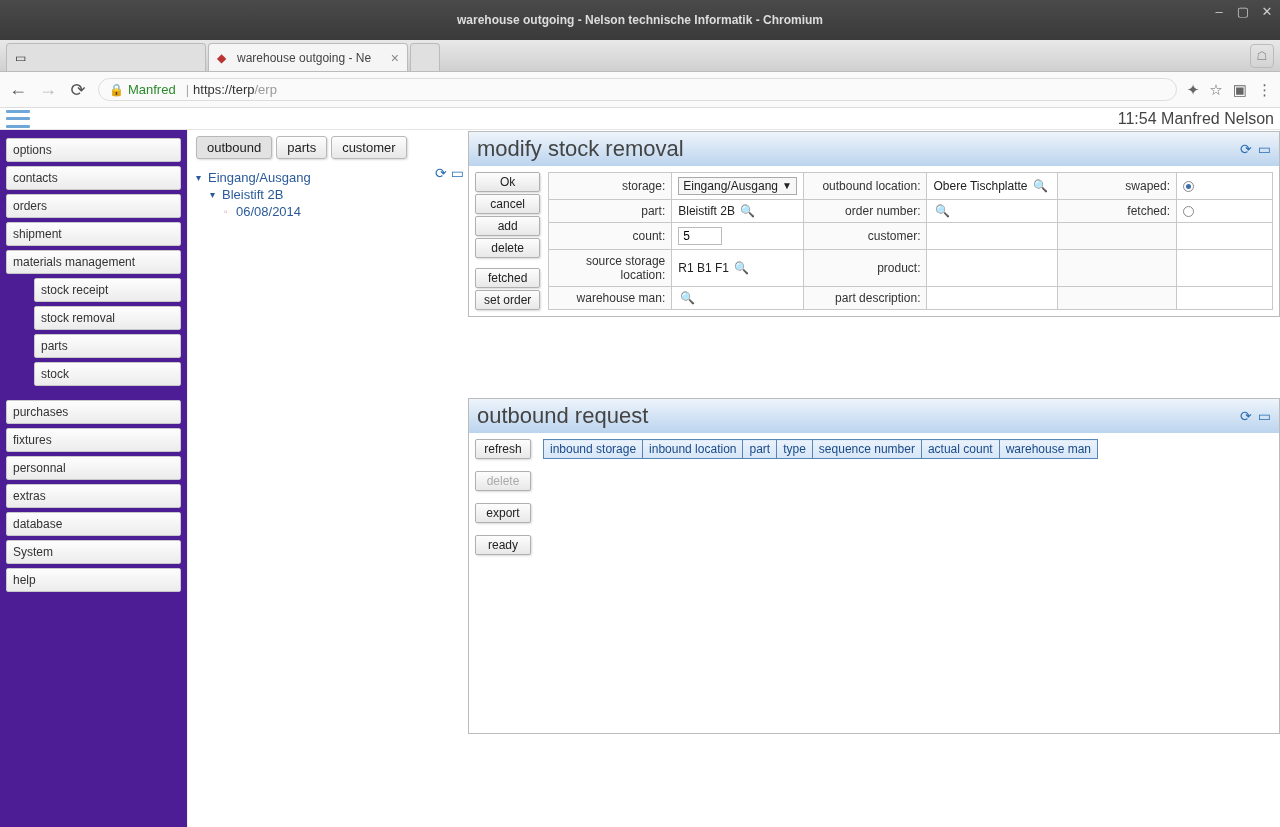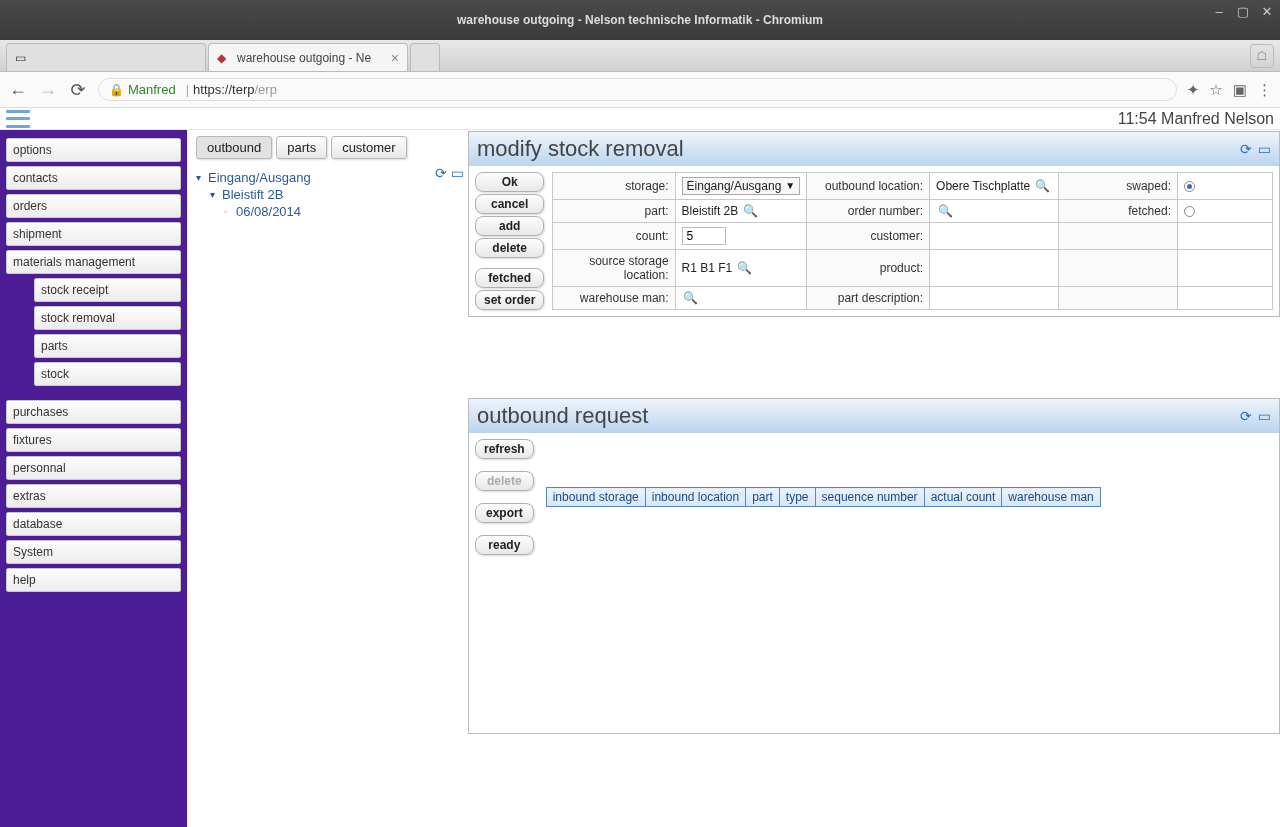--- a/index.html
+++ b/index.html
@@ -64,36 +64,36 @@
 
 .right-col { flex:1; display:flex; flex-direction:column;}
 .panel { border:1px solid #bbb; margin:1px 0 0 0;}
 .panel-header { background:linear-gradient(#eef4fb,#bbd4ee); padding:4px 8px; font-size:22px; color:#444; display:flex; align-items:center; justify-content:space-between;}
 .panel-header .hdr-icons { display:flex; gap:6px; font-size:14px; color:#2a6fb3;}
 .panel-body { background:#fff; padding:6px;}
 
 
 .form-layout{display:flex; gap:8px;}
 .btn-stack{display:flex; flex-direction:column; gap:2px;}
-.btn{border:1px solid #b0b0b0; background:linear-gradient(#fdfdfd,#e8e8e8); padding:2px 8px; font-size:12px; min-width:56px; text-align:center; border-radius:8px; cursor:pointer; box-shadow:1px 1px 2px rgba(0,0,0,0.15);font-weight:bold;}
+.btn{border:1px solid #b0b0b0; background:linear-gradient(#fdfdfd,#e8e8e8); padding:2px 8px; font-size:12px; min-width:56px; text-align:center; border-radius:2px; cursor:pointer; box-shadow:1px 1px 2px rgba(0,0,0,0.15);}
 .btn.disabled{color:#aaa;}
 .form-table{border-collapse:collapse; flex:1;}
 .form-table td{border:1px solid #c8c8c8; padding:3px 6px; font-size:12px; vertical-align:middle;}
 .form-table td.label{text-align:right; color:#333; width:140px; background:#fafafa;}
 .form-table td.value{width:120px;}
 .form-table td.value2{width:150px;}
 .form-table input[type="text"]{border:1px solid #bbb; padding:1px 4px; font-size:12px;}
 .lookup{color:#2a6fb3; font-size:12px; margin-left:2px; cursor:pointer;}
 .dropdown{border:1px solid #aaa; padding:1px 4px; background:#f7f7f7; display:inline-flex; align-items:center; gap:4px; font-size:12px;}
 .dropdown .caret{font-size:10px;}
 .radio {display:inline-block; width:11px;height:11px;border:1px solid #888;border-radius:50%;vertical-align:middle;}
 .radio.checked::after{content:"";display:block;width:5px;height:5px;background:#3a6fa8;border-radius:50%;margin:2px;}
 
 
-.req-layout{display:flex; gap:12px; align-items:center;}
+.req-layout{display:flex; gap:12px; align-items:flex-start;}
 .hdr-table { border-collapse:collapse;}
 .hdr-table th{border:1px solid #5a86b5; background:linear-gradient(#eaf2fb,#d6e6f7); padding:2px 6px; font-weight:normal; font-size:12px; color:#1a4a8a;}
 </style>
 </head>
 <body>
 
 <div class="os-titlebar">
   <span class="title">warehouse outgoing - Nelson technische Informatik - Chromium</span>
   <div class="win-controls">
     <span>–</span>

